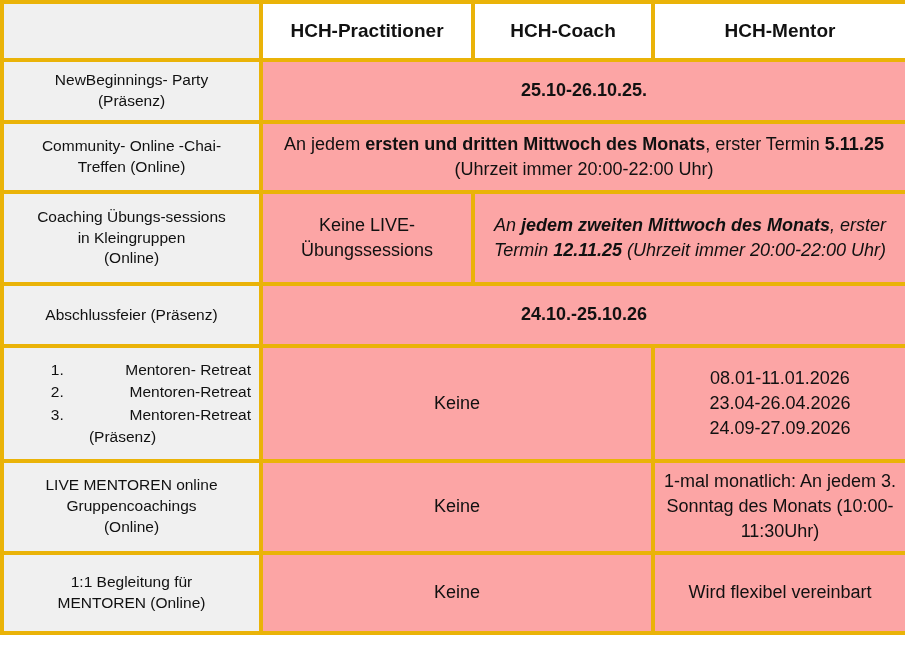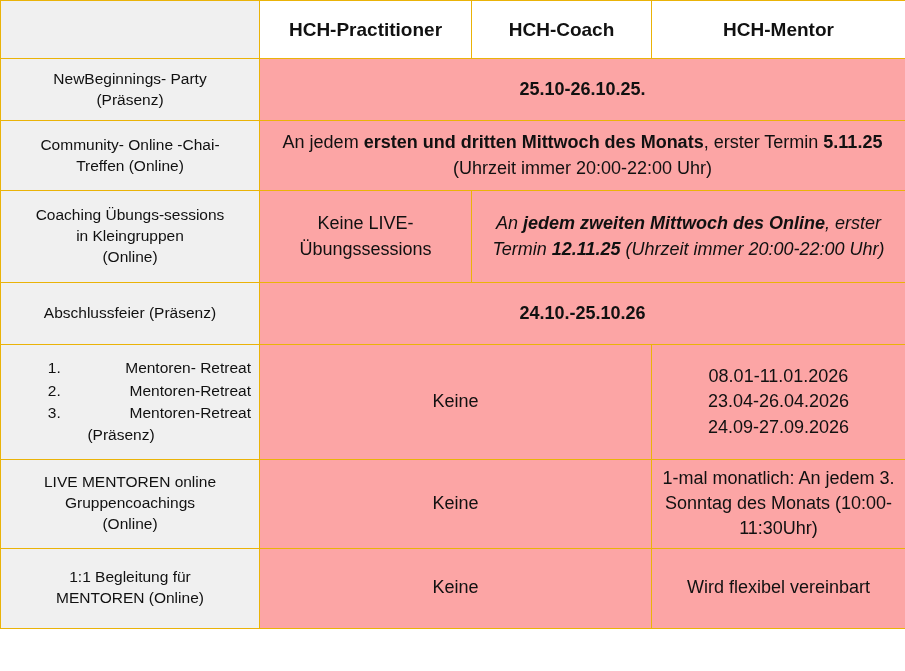--- a/index.html
+++ b/index.html
@@ -13,21 +13,21 @@
     font-family: "Liberation Sans", sans-serif;
     color: #111111;
     overflow: hidden;
   }
   table.schedule {
     border-collapse: collapse;
     width: 905px;
     table-layout: fixed;
   }
   table.schedule td, table.schedule th {
-    border: 1px solid #eab308;
+    border: 4px solid #eab308;
     vertical-align: middle;
     text-align: center;
     padding: 6px 8px;
     box-sizing: border-box;
   }
   col.c-label { width: 259px; }
   col.c-prac  { width: 212px; }
   col.c-coach { width: 180px; }
   col.c-mentor{ width: 254px; }
 
@@ -131,21 +131,21 @@
       <td class="rowlabel">
         <div>Coaching Übungs-sessions</div>
         <div>in Kleingruppen</div>
         <div>(Online)</div>
       </td>
       <td class="cell">
         <div>Keine LIVE-</div>
         <div>Übungssessions</div>
       </td>
       <td class="cell it" colspan="2">
-        <span>An </span><span class="b">jedem zweiten Mittwoch des Online</span><span>, erster Termin </span><span class="b">12.11.25</span><span> (Uhrzeit immer 20:00-22:00 Uhr)</span>
+        <span>An </span><span class="b">jedem zweiten Mittwoch des Monats</span><span>, erster Termin </span><span class="b">12.11.25</span><span> (Uhrzeit immer 20:00-22:00 Uhr)</span>
       </td>
     </tr>
 
     <tr class="row-h4">
       <td class="rowlabel">Abschlussfeier (Präsenz)</td>
       <td class="cell" colspan="3">
         <span class="b">24.10.-25.10.26</span>
       </td>
     </tr>
 

